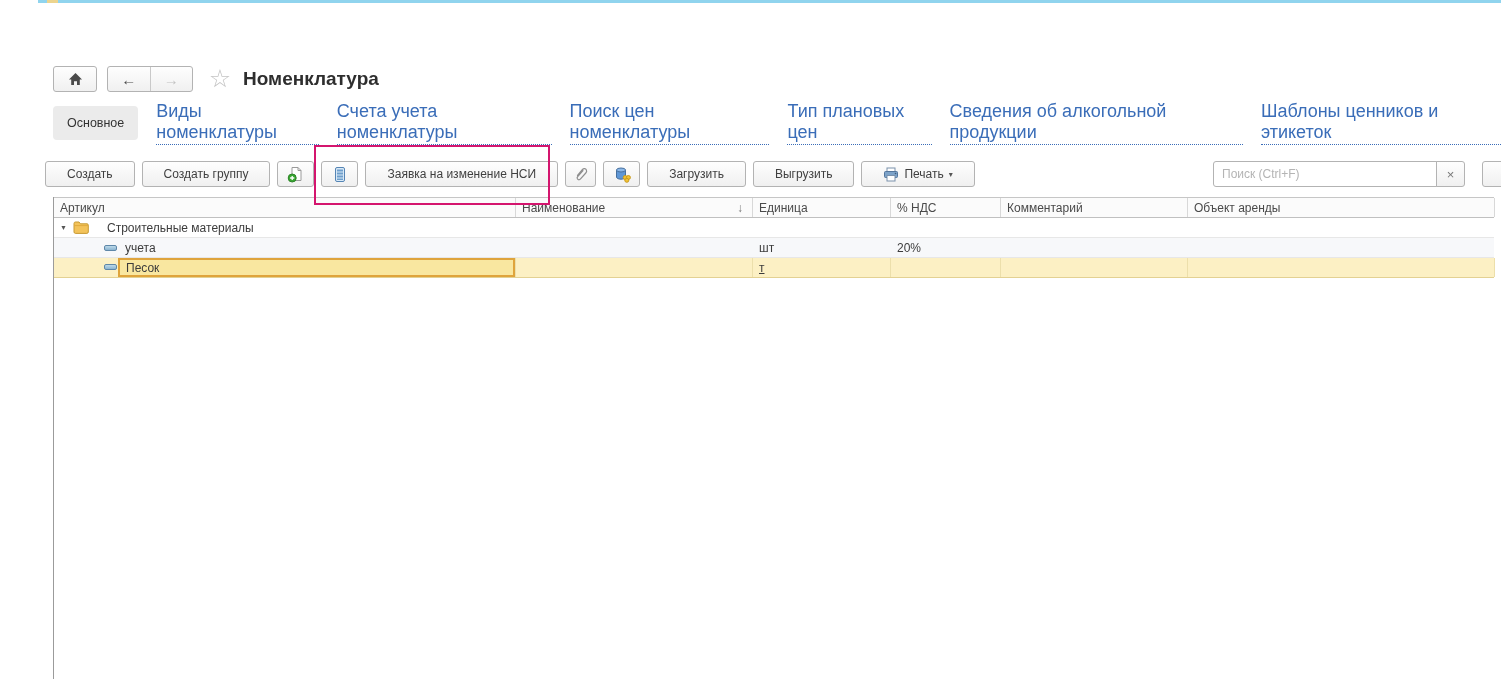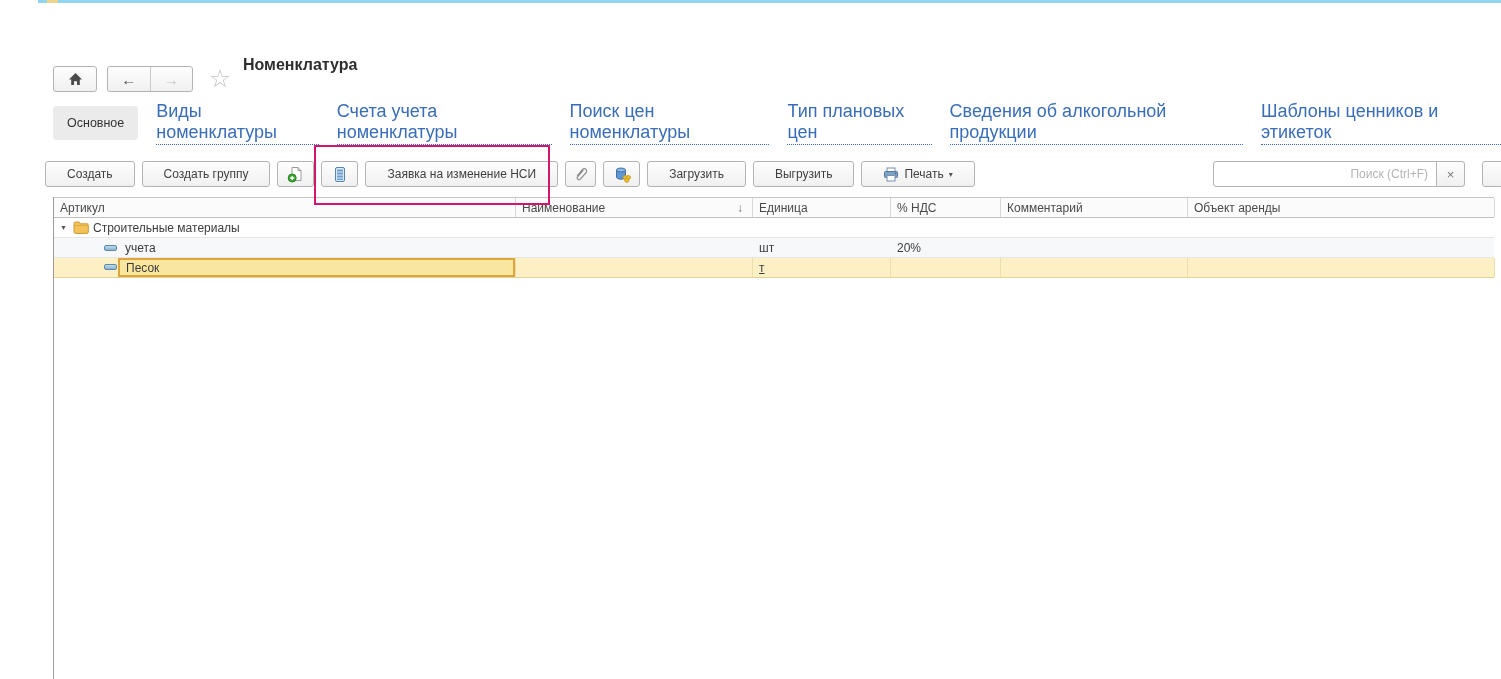--- a/index.html
+++ b/index.html
@@ -24,21 +24,21 @@
     background: linear-gradient(#fefefe, #f0f0f0);
     color: #3f3f3f; font-size: 12px; cursor: default;
   }
   .nav-home { position: absolute; left: 53px; top: 66px; width: 44px; height: 26px; }
   .nav-seg  { position: absolute; left: 107px; top: 66px; width: 86px; height: 26px; padding: 0; overflow: hidden; }
   .nav-seg .half { flex: 1; height: 100%; display: flex; align-items: center; justify-content: center; font-size: 15px; }
   .nav-seg .half.back { border-right: 1px solid #c9c9c9; color: #4a4a4a; font-weight: bold; }
   .nav-seg .half.fwd { color: #c2c2c2; font-weight: bold; }
   .fav-star { position: absolute; left: 205px; top: 63px; width: 30px; height: 30px;
     font-size: 25px; line-height: 30px; text-align: center; color: #c4c4c4; }
-  .page-title { position: absolute; left: 243px; top: 56px; font-size: 16px; font-weight: bold; color: #2e2e2e; }
+  .page-title { position: absolute; left: 243px; top: 68px; font-size: 19px; font-weight: bold; color: #2e2e2e; }
 
   
   .tabs { position: absolute; left: 53px; top: 106px; height: 34px; display: flex; align-items: center; gap: 18px; }
   .tab-active {
     height: 34px; display: flex; align-items: center; padding: 0 14px;
     background: #ebebeb; border-radius: 4px; color: #333; font-size: 12.5px;
   }
   .tab-link {
     color: #3a6db8; font-size: 18px; text-decoration: none;
     border-bottom: 1px dotted #3a6db8; padding-bottom: 1px; cursor: pointer;
@@ -50,21 +50,20 @@
   .toolbar .icon-btn { width: 37px; padding: 0; }
   .toolbar .icon-btn.narrow { width: 31px; }
   .print-caret { font-size: 8px; color: #555; margin-left: 5px; }
   .print-glyph { margin-right: 5px; display: inline-flex; }
 
   .search-wrap { position: absolute; left: 1213px; top: 161px; display: flex; }
   .search-input {
     width: 224px; height: 26px; border: 1px solid #b3b3b3; border-radius: 3px 0 0 3px;
     padding: 0 8px; font-size: 12px; color: #3c3c3c; outline: none;
     font-family: "Liberation Sans", sans-serif;
-    text-align: right;
   }
   .search-input::placeholder { color: #b4b4b4; }
   .search-clear {
     width: 29px; height: 26px; margin-left: -1px; border-radius: 0 3px 3px 0;
     font-size: 13px; color: #777;
   }
   .partial-btn { position: absolute; left: 1482px; top: 161px; width: 40px; height: 26px; }
 
   
   .annot-rect {
@@ -88,21 +87,21 @@
   .trow { height: 20px; border-bottom: 1px solid #e7e7e7; font-size: 12px; color: #3c3c3c; }
   .td { padding: 3px 4px 0 6px; white-space: nowrap; overflow: hidden; border-right: 1px solid transparent; }
   .row-group { background: #ffffff; }
   .row-plain { background: #f7f8fa; }
   .row-selected { background: #fcf0c4; border-bottom: 1px solid #e3d193; text-decoration: underline; }
   .row-selected .td { border-right: 1px solid #ecdfab; }
 
   .name-cell { display: flex; align-items: center; padding: 0; }
   .expander { width: 8px; margin-left: 6px; font-size: 7px; color: #555; line-height: 20px; }
   .folder-ic { margin-left: 5px; display: inline-flex; }
-  .group-label { margin-left: 4px; line-height: 20px; }
+  .group-label { margin-left: 18px; line-height: 20px; }
   .item-bar {
     width: 13px; height: 6px; border: 1px solid #5e87a8; border-radius: 2px;
     background: linear-gradient(#bcd9e9, #8cb5d1); display: inline-block;
   }
   .item-cell-plain .item-bar { margin-left: 50px; }
   .item-label { margin-left: 8px; line-height: 20px; }
 
   .name-cell-selected { position: relative; padding: 0; }
   .name-cell-selected .item-bar { position: absolute; left: 50px; top: 6px; }
   .focus-cell {

